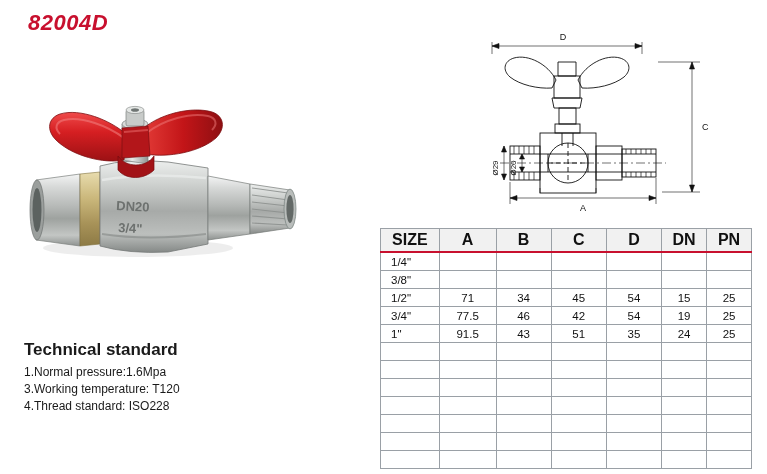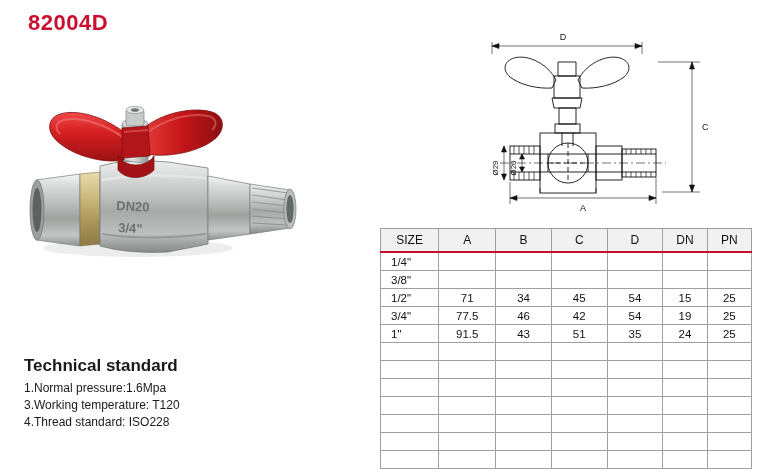--- a/index.html
+++ b/index.html
@@ -22,36 +22,37 @@
 
   
   .product-code {
     position: absolute;
     left: 28px;
     top: 10px;
     font-size: 22px;
     font-weight: bold;
     color: #c8102e;
     letter-spacing: 0.5px;
+    font-style: italic;
   }
 
   
   .photo {
     position: absolute;
     left: 18px;
     top: 48px;
     width: 300px;
     height: 215px;
   }
 
   
   .tech-block {
     position: absolute;
     left: 24px;
-    top: 356px;
+    top: 340px;
     width: 340px;
   }
   .tech-title {
     font-size: 17px;
     font-weight: bold;
     color: #1a1a1a;
     margin-bottom: 4px;
   }
   .tech-line {
     font-size: 12px;
@@ -80,22 +81,22 @@
   }
   .spec-table th, .spec-table td {
     border: 1px solid #9aa0a6;
     height: 17px;
     text-align: center;
     padding: 0;
     font-weight: normal;
   }
   .spec-table thead th {
     background: #f1f1f1;
-    font-weight: normal;
-    font-size: 12px;
+    font-weight: bold;
+    font-size: 16px;
     height: 22px;
     border-bottom: 2px solid #c8102e;
   }
   .spec-table tbody td:first-child {
     text-align: left;
     padding-left: 10px;
   }
   .col-size { width: 62px; }
   .col-a { width: 62px; }
   .col-b { width: 62px; }

